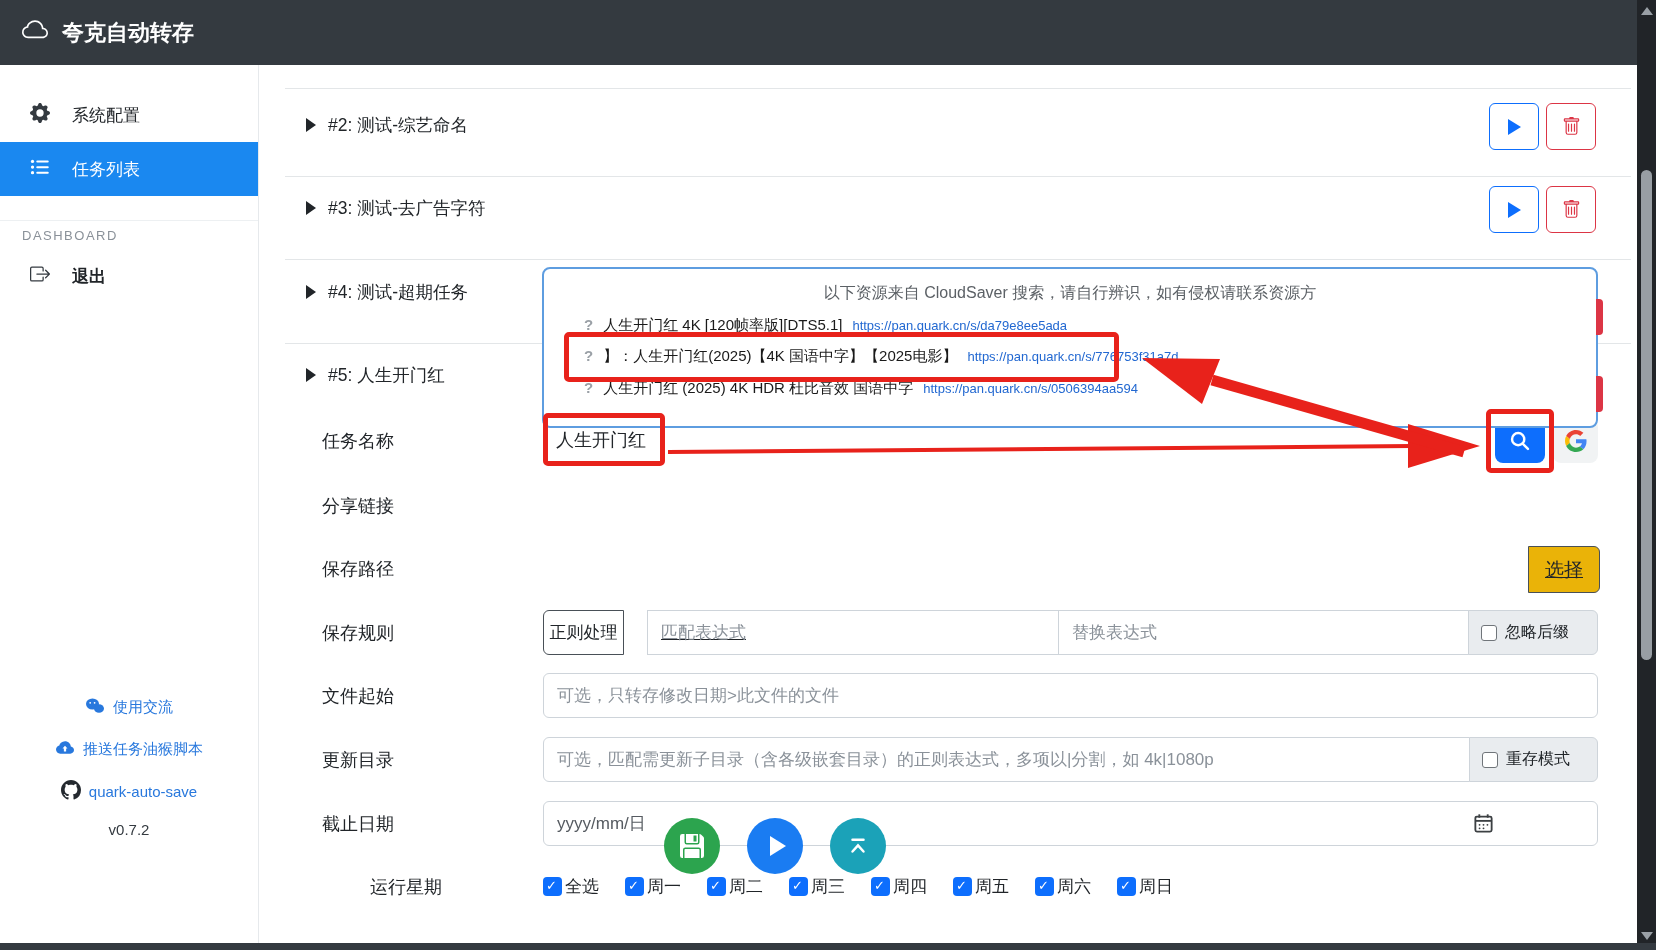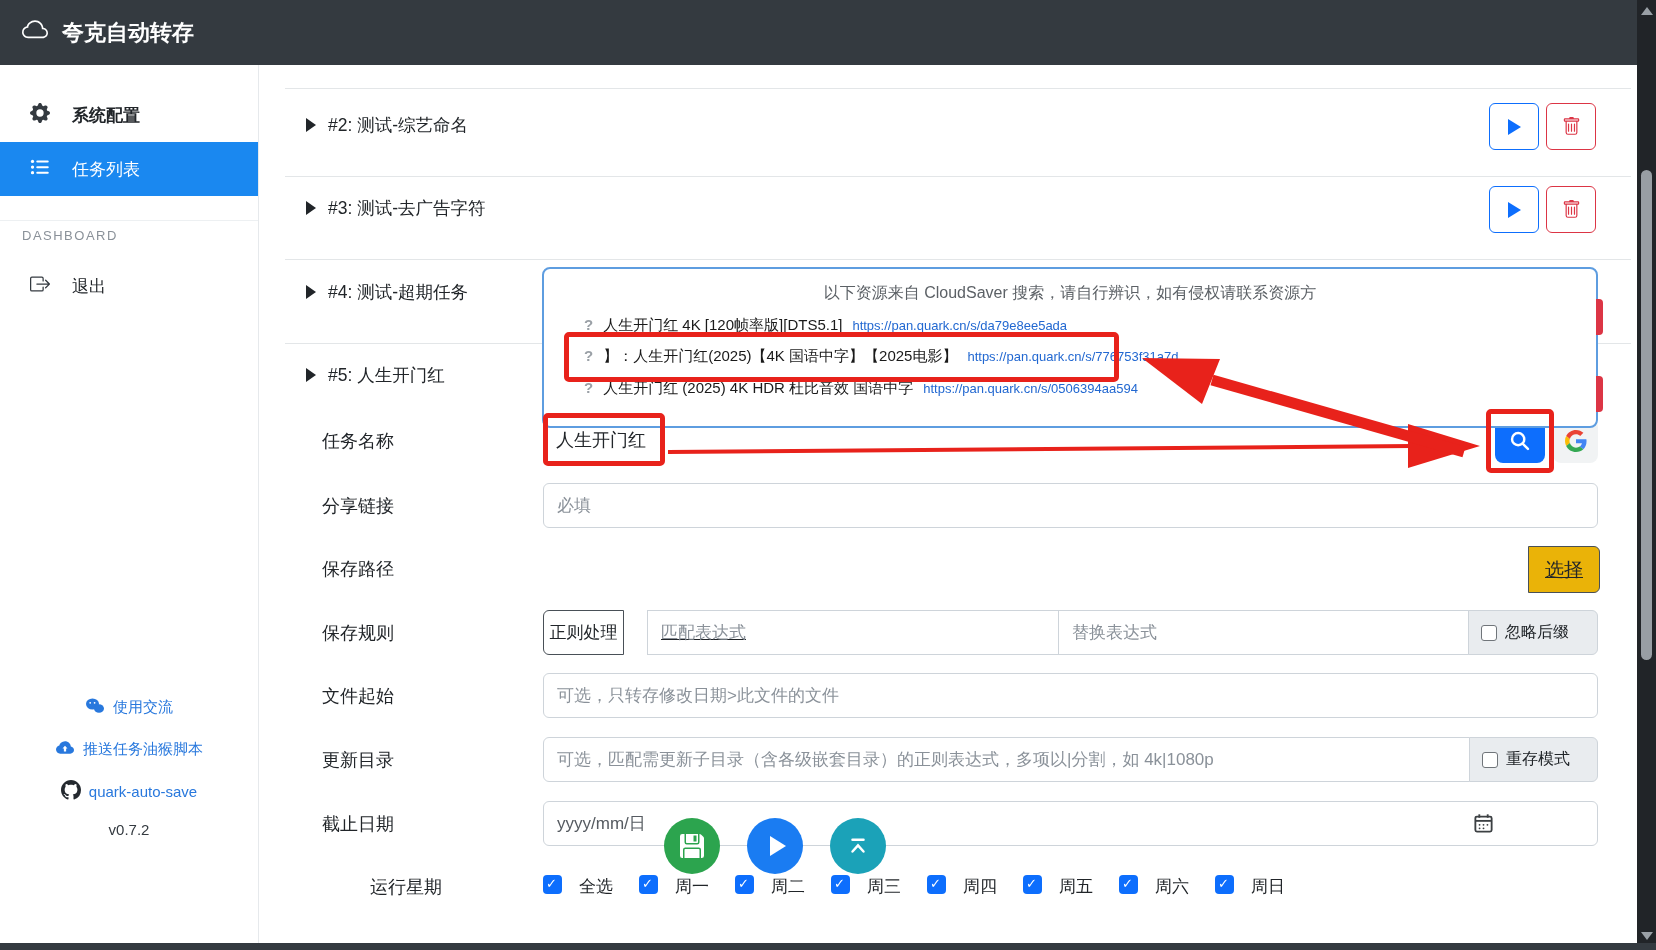--- a/index.html
+++ b/index.html
@@ -10,25 +10,25 @@
   #header{left:0;top:0;width:1637px;height:65px;background:#343a40;display:flex;align-items:center;}
   #logo{display:flex;align-items:center;gap:12px;padding-left:20px;color:#fff;font-size:22px;font-weight:bold;}
   
   #scrollbar{left:1637px;top:0;width:19px;height:950px;background:#212428;}
   #sb-up{left:4px;top:7px;width:0;height:0;border-left:6px solid transparent;border-right:6px solid transparent;border-bottom:8px solid #9aa0a6;}
   #sb-thumb{left:4px;top:170px;width:11px;height:490px;background:#989ea4;border-radius:6px;}
   #sb-down{left:4px;top:932px;width:0;height:0;border-left:6px solid transparent;border-right:6px solid transparent;border-top:8px solid #9aa0a6;}
   
   #sidebar{left:0;top:65px;width:258px;height:878px;background:#fff;border-right:1px solid #e6e9ec;}
   .side-item{position:absolute;left:0;width:258px;display:flex;align-items:center;gap:22px;padding-left:30px;box-sizing:border-box;font-size:17px;cursor:pointer;}
-  #side-item-config{top:25px;height:50px;color:#212529;font-weight:bold;}
+  #side-item-config{top:25px;height:50px;color:#212529;}
   #side-item-tasks{top:77px;height:54px;background:#1a88f0;color:#fff;}
   #side-section{top:155px;left:0;width:258px;border-top:1px solid #edf0f2;}
   #side-section-label{top:163px;left:22px;font-size:13px;color:#8a9199;letter-spacing:1.5px;}
-  #side-item-logout{top:198px;height:46px;color:#212529;}
+  #side-item-logout{top:188px;height:46px;color:#212529;font-weight:bold;}
   .side-link{position:absolute;left:0;width:258px;height:24px;display:flex;align-items:center;justify-content:center;gap:8px;color:#2878dd;font-size:15px;cursor:pointer;}
   #side-version{top:756px;left:0;width:258px;text-align:center;font-size:15px;color:#343a40;}
   
   .divider{position:absolute;left:285px;width:1346px;height:1px;background:#e3e6e8;}
   .task-title{position:absolute;left:306px;display:flex;align-items:center;gap:12px;font-size:17.5px;color:#212529;height:24px;}
   .tri{width:0;height:0;border-top:7px solid transparent;border-bottom:7px solid transparent;border-left:10px solid #212529;}
   .btn-play{position:absolute;width:48px;height:45px;border:1px solid #0d6efd;border-radius:6px;background:#fff;display:flex;align-items:center;justify-content:center;cursor:pointer;}
   .btn-del{position:absolute;width:48px;height:45px;border:1px solid #dc3545;border-radius:6px;background:#fff;display:flex;align-items:center;justify-content:center;cursor:pointer;}
   .play-glyph{width:0;height:0;border-top:8px solid transparent;border-bottom:8px solid transparent;border-left:13px solid #0d6efd;}
   .red-sliver{position:absolute;width:7px;height:36px;background:#dc3545;border-radius:0 4px 4px 0;z-index:6;}
@@ -51,21 +51,21 @@
   .cb-empty{width:16px;height:16px;border:1.5px solid #70757a;border-radius:3px;background:#fff;box-sizing:border-box;}
   #btn-select{left:1528px;top:546px;width:70px;height:45px;border:1px solid #495057;border-radius:0 6px 6px 0;background:#eab308;
        display:flex;align-items:center;justify-content:center;font-size:19px;cursor:pointer;text-decoration:underline;}
   #rule-mode{left:543px;top:610px;width:81px;height:45px;border:1px solid #495057;border-radius:6px 0 0 6px;background:#fff;
        display:flex;align-items:center;justify-content:center;font-size:17px;cursor:pointer;box-sizing:border-box;}
   #btn-search{left:1495px;top:419px;width:50px;height:44px;background:#0d6efd;border-radius:8px;display:flex;align-items:center;justify-content:center;cursor:pointer;}
   #btn-google{left:1553px;top:419px;width:45px;height:44px;background:#f1f3f4;border-radius:8px;display:flex;align-items:center;justify-content:center;cursor:pointer;}
   #taskname-input{left:543px;top:417px;width:845px;height:45px;border:none;background:#fff;font-size:18px;}
   
   #weekdays{left:543px;top:875px;display:flex;gap:26px;align-items:center;}
-  .wd{display:flex;gap:17px;font-size:17px;cursor:pointer;}
+  .wd{display:flex;align-items:center;gap:3px;font-size:17px;cursor:pointer;}
   .cbk{width:19px;height:19px;background:#0d6efd;border-radius:4px;position:relative;}
   .cbk::after{content:"✓";position:absolute;left:3px;top:1px;color:#fff;font-size:13px;font-weight:bold;}
   
   .fab{position:absolute;width:56px;height:56px;border-radius:50%;display:flex;align-items:center;justify-content:center;z-index:8;cursor:pointer;}
   #fab-save{left:664px;top:818px;background:#2ca44e;}
   #fab-run{left:747px;top:818px;background:#1a7cf2;}
   #fab-top{left:830px;top:818px;background:#1ba2b8;}
   
   #anno-svg{left:0;top:0;z-index:30;pointer-events:none;}
   #bottom-strip{left:0;top:943px;width:1656px;height:7px;background:#343a40;}
@@ -242,21 +242,20 @@
   <div class="anno-box" style="left:1486px;top:409px;width:58px;height:54px;"></div>
   <div class="abs" id="btn-google">
     <svg width="22" height="22" viewBox="0 0 48 48">
         <path fill="#EA4335" d="M24 9.5c3.54 0 6.71 1.22 9.21 3.6l6.85-6.85C35.9 2.38 30.47 0 24 0 14.62 0 6.51 5.38 2.56 13.22l7.98 6.19C12.43 13.72 17.74 9.5 24 9.5z"></path>
         <path fill="#4285F4" d="M46.98 24.55c0-1.57-.15-3.09-.38-4.55H24v9.02h12.94c-.58 2.96-2.26 5.48-4.78 7.18l7.73 6c4.51-4.18 7.09-10.36 7.09-17.65z"></path>
         <path fill="#FBBC05" d="M10.53 28.59c-.48-1.45-.76-2.99-.76-4.59s.27-3.14.76-4.59l-7.98-6.19C.92 16.46 0 20.12 0 24c0 3.88.92 7.54 2.56 10.78l7.97-6.19z"></path>
         <path fill="#34A853" d="M24 48c6.48 0 11.93-2.13 15.89-5.81l-7.73-6c-2.15 1.45-4.92 2.3-8.16 2.3-6.26 0-11.57-4.22-13.47-9.91l-7.98 6.19C6.51 42.62 14.62 48 24 48z"></path>
       </svg>
   </div>
 
-  <input class="tin" style="left: 543px; top: 483px; width: 1055px; height: 45px;" placeholder="必填">
 
   <div class="abs" id="btn-select">选择</div>
 
   <div class="abs" id="rule-mode">正则处理</div>
   <input class="tin" style="left: 647px; top: 610px; width: 412px; height: 45px; border-radius: 0px; text-decoration: underline;" placeholder="匹配表达式">
   <input class="tin" style="left: 1058px; top: 610px; width: 411px; height: 45px; border-radius: 0px;" placeholder="替换表达式">
   <div class="group-append" style="left:1468px;top:610px;width:130px;height:45px;">
     <span class="cb-empty"></span>
     <span>忽略后缀</span>
   </div>

